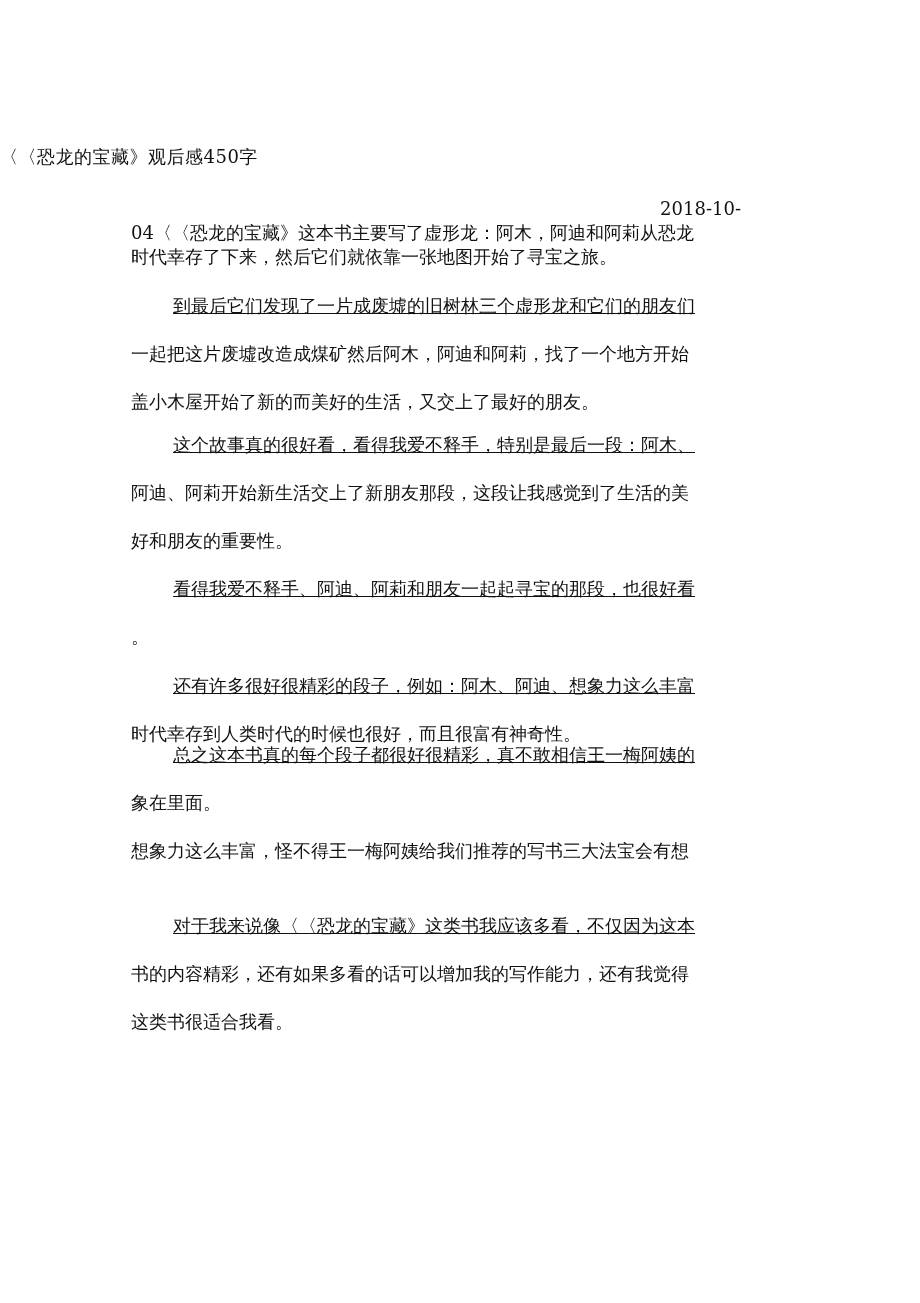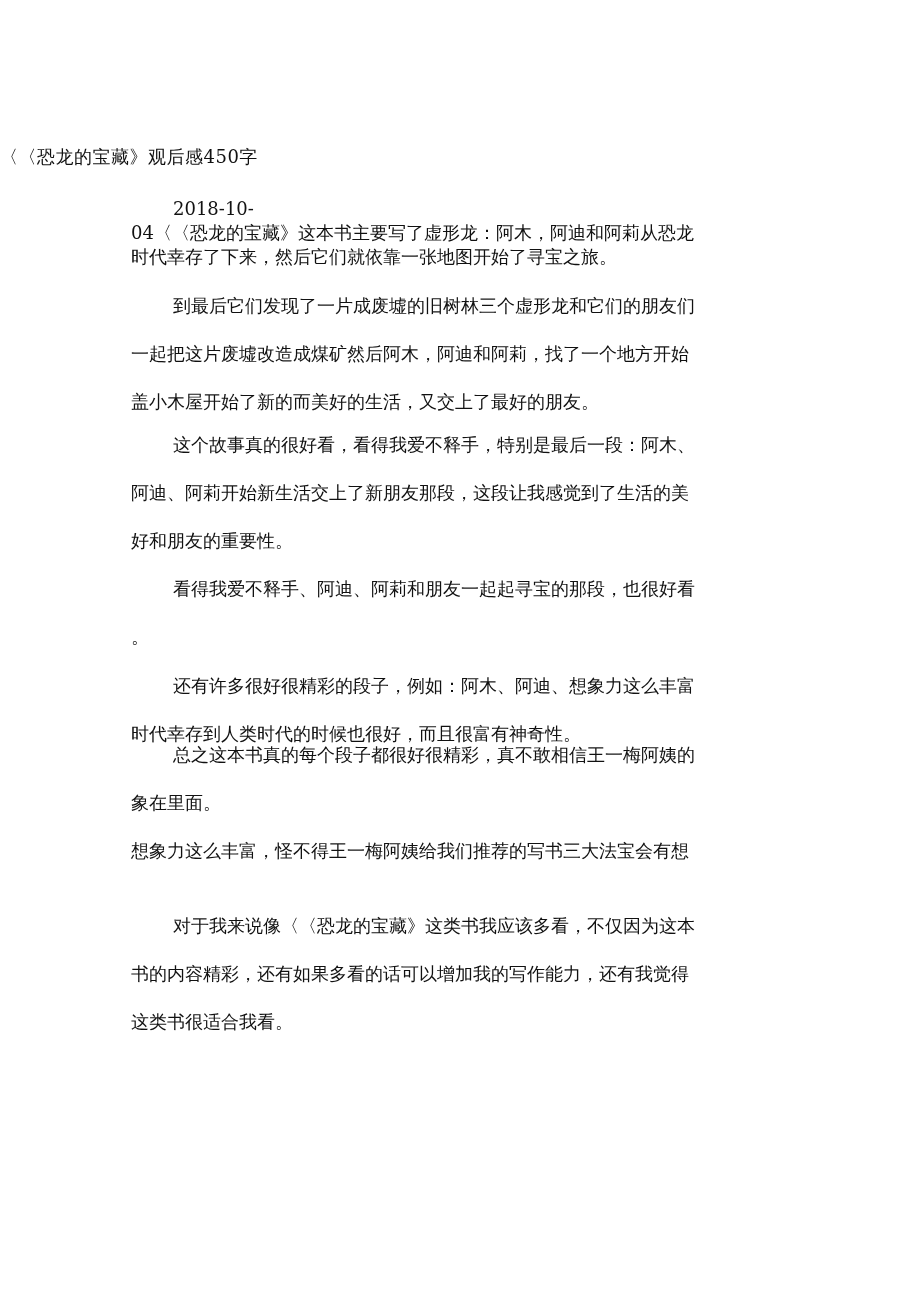--- a/index.html
+++ b/index.html
@@ -2,26 +2,26 @@
 <html><head>
   <meta charset="utf-8">
   <style>
     html, body { margin: 0; padding: 0; background: #ffffff; }
     body { width: 920px; height: 1303px; position: relative; overflow: hidden;
       font-family: "DejaVu Serif", "Liberation Serif", serif; color: #111; }
     .title { position: absolute; left: 0; width: 920px; top: 144px; 
       font-size: 18px; line-height: 26px; letter-spacing: 0.5px; }
     .intro { position: absolute; left: 131px; width: 610px; top: 197px;
       font-size: 18px; line-height: 24px; }
-    .intro .date { display: block; padding-left: 42px; }
+    .intro .date { display: block; padding-left: 42px; text-align: right; }
     .para { position: absolute; left: 131px; width: 610px;
       font-size: 18px; line-height: 48px; text-indent: 42px; text-align: justify; }
     .para span { display: block; text-indent: 0; }
     .line { display: block; white-space: nowrap; }
-    .ind { padding-left: 42px; }
+    .ind { padding-left: 42px; text-decoration: underline; }
   </style>
 </head>
 <body>
 
 <div>
   <div class="title">〈〈恐龙的宝藏》观后感450字</div>
 
   <div class="intro">
     <span class="date">2018-10-</span>
     <span class="line">04〈〈恐龙的宝藏》这本书主要写了虚形龙：阿木，阿迪和阿莉从恐龙</span>

